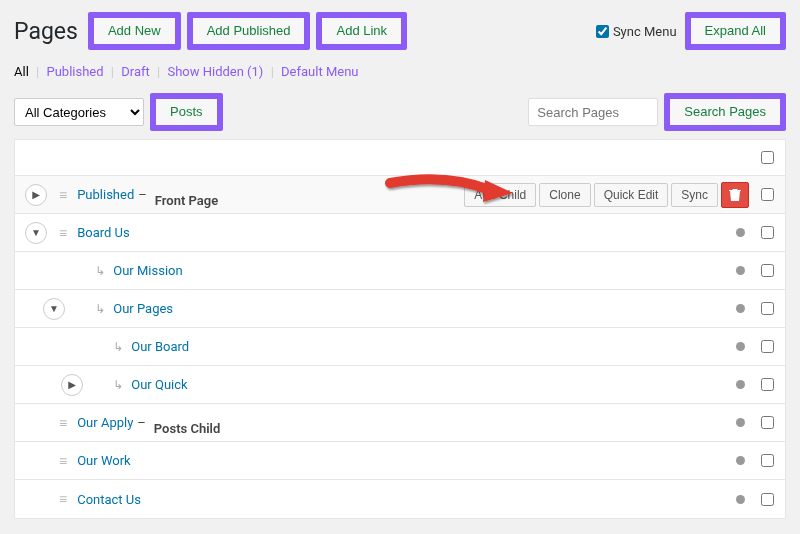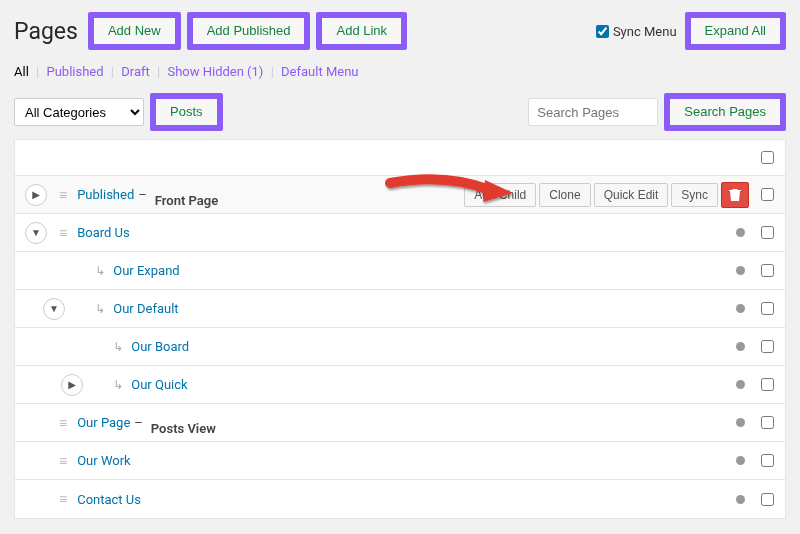--- a/index.html
+++ b/index.html
@@ -296,36 +296,36 @@
             <input type="checkbox" style="">
           </div>
       </div>
     </div>
 
     <div class="page-row indent-1">
       <div class="row-main">
         <div class="toggle-placeholder"></div>
         <span class="drag-handle" style="visibility:hidden;">≡</span>
         <span class="indent-arrow">↳</span>
-        <a class="page-title">Our Expand</a>
+        <a class="page-title">Our Mission</a>
       </div>
       <div class="row-right">
         <span class="status-dot"></span>
         <div class="checkbox-cell">
             <input type="checkbox" style="">
           </div>
       </div>
     </div>
 
     <div class="page-row indent-1">
       <div class="row-main">
         <div class="toggle-btn">▼</div>
         <span class="drag-handle" style="visibility:hidden;">≡</span>
         <span class="indent-arrow">↳</span>
-        <a class="page-title">Our Default</a>
+        <a class="page-title">Our Pages</a>
       </div>
       <div class="row-right">
         <span class="status-dot"></span>
         <div class="checkbox-cell">
             <input type="checkbox" style="">
           </div>
       </div>
     </div>
 
     <div class="page-row indent-2">
@@ -355,23 +355,23 @@
         <div class="checkbox-cell">
             <input type="checkbox" style="">
           </div>
       </div>
     </div>
 
     <div class="page-row">
       <div class="row-main">
         <div class="toggle-placeholder"></div>
         <span class="drag-handle">≡</span>
-        <a class="page-title">Our Page</a>
+        <a class="page-title">Our Apply</a>
         <span class="dash">–</span>
-        <span class="page-suffix">Posts View</span>
+        <span class="page-suffix">Posts Child</span>
       </div>
       <div class="row-right">
         <span class="status-dot"></span>
         <div class="checkbox-cell">
             <input type="checkbox" style="">
           </div>
       </div>
     </div>
 
     <div class="page-row">

